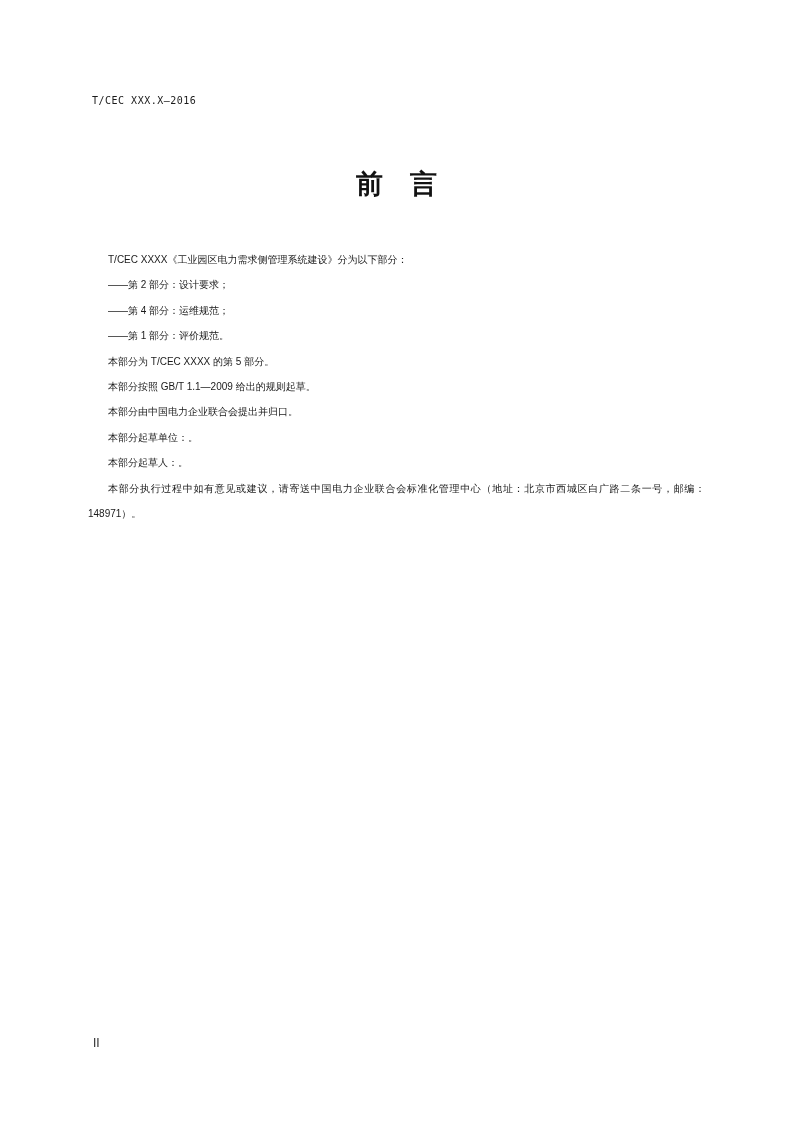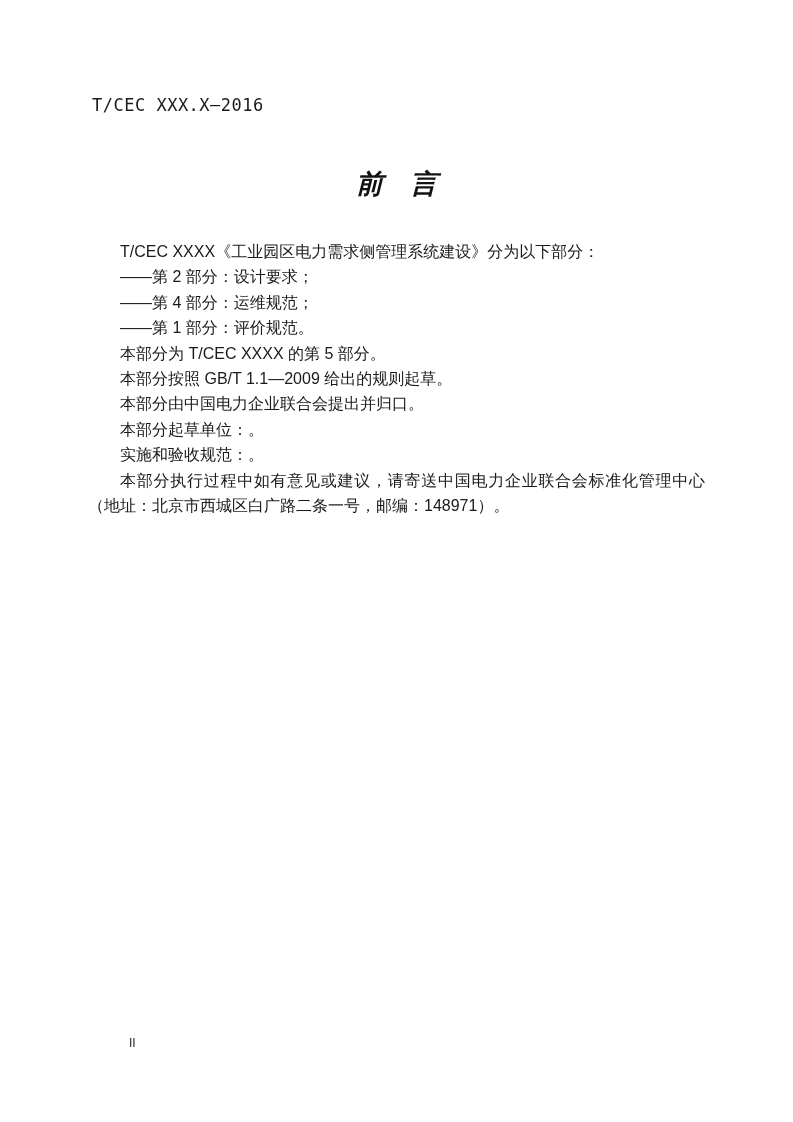--- a/index.html
+++ b/index.html
@@ -12,63 +12,61 @@
     width: 793px;
     height: 1122px;
     background: #ffffff;
     overflow: hidden;
   }
   .running-header {
     position: absolute;
     left: 92px;
     top: 95px;
     font-family: "DejaVu Sans Mono", "Liberation Mono", monospace;
-    font-size: 17px;
+    font-size: 10px;
     letter-spacing: 0.5px;
     color: #1a1a1a;
     white-space: pre;
   }
   .doc-title {
     position: absolute;
     left: 0;
     right: 0;
     top: 168px;
     margin: 0;
     text-align: center;
     font-family: "Liberation Sans", "DejaVu Sans", sans-serif;
     font-size: 27px;
     font-weight: 700;
     color: #111111;
     line-height: 32px;
-    font-style: italic;
   }
   .body-block {
     position: absolute;
     left: 88px;
-    top: 239px;
+    top: 247px;
     width: 617px;
     font-family: "Liberation Sans", "DejaVu Sans", sans-serif;
-    font-size: 16px;
+    font-size: 10px;
     line-height: 25.4px;
     color: #1a1a1a;
     text-align: justify;
   }
   .body-block p {
     margin: 0;
     padding: 0;
     text-indent: 2em;
   }
   .page-footer {
     position: absolute;
     left: 93px;
     top: 1036px;
     font-family: "Liberation Sans", "DejaVu Sans", sans-serif;
     font-size: 12px;
     color: #2a2a2a;
-    margin-left: 36px;
   }
 </style>
 </head>
 <body>
 
 <div class="page">
 
   <div class="running-header">T/CEC XXX.X—2016</div>
 
   <h1 class="doc-title">前　言</h1>
@@ -78,21 +76,21 @@
     <p>T/CEC XXXX《工业园区电力需求侧管理系统建设》分为以下部分：</p>
 
     <p>——第 2 部分：设计要求；</p>
     <p>——第 4 部分：运维规范；</p>
     <p>——第 1 部分：评价规范。</p>
 
     <p>本部分为 T/CEC XXXX 的第 5 部分。</p>
     <p>本部分按照 GB/T 1.1—2009 给出的规则起草。</p>
     <p>本部分由中国电力企业联合会提出并归口。</p>
     <p>本部分起草单位：。</p>
-    <p>实施和验收规范：。</p>
+    <p>本部分起草人：。</p>
 
     <p>本部分执行过程中如有意见或建议，请寄送中国电力企业联合会标准化管理中心（地址：北京市西城区白广路二条一号，邮编：148971）。</p>
 
   </div>
 
   <div class="page-footer">II</div>
 
 </div>
 
 </body></html>

